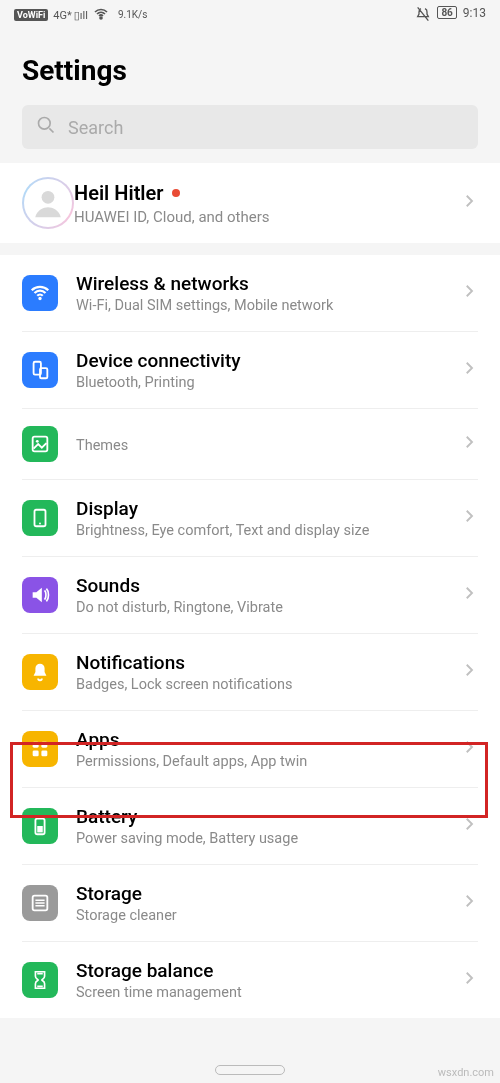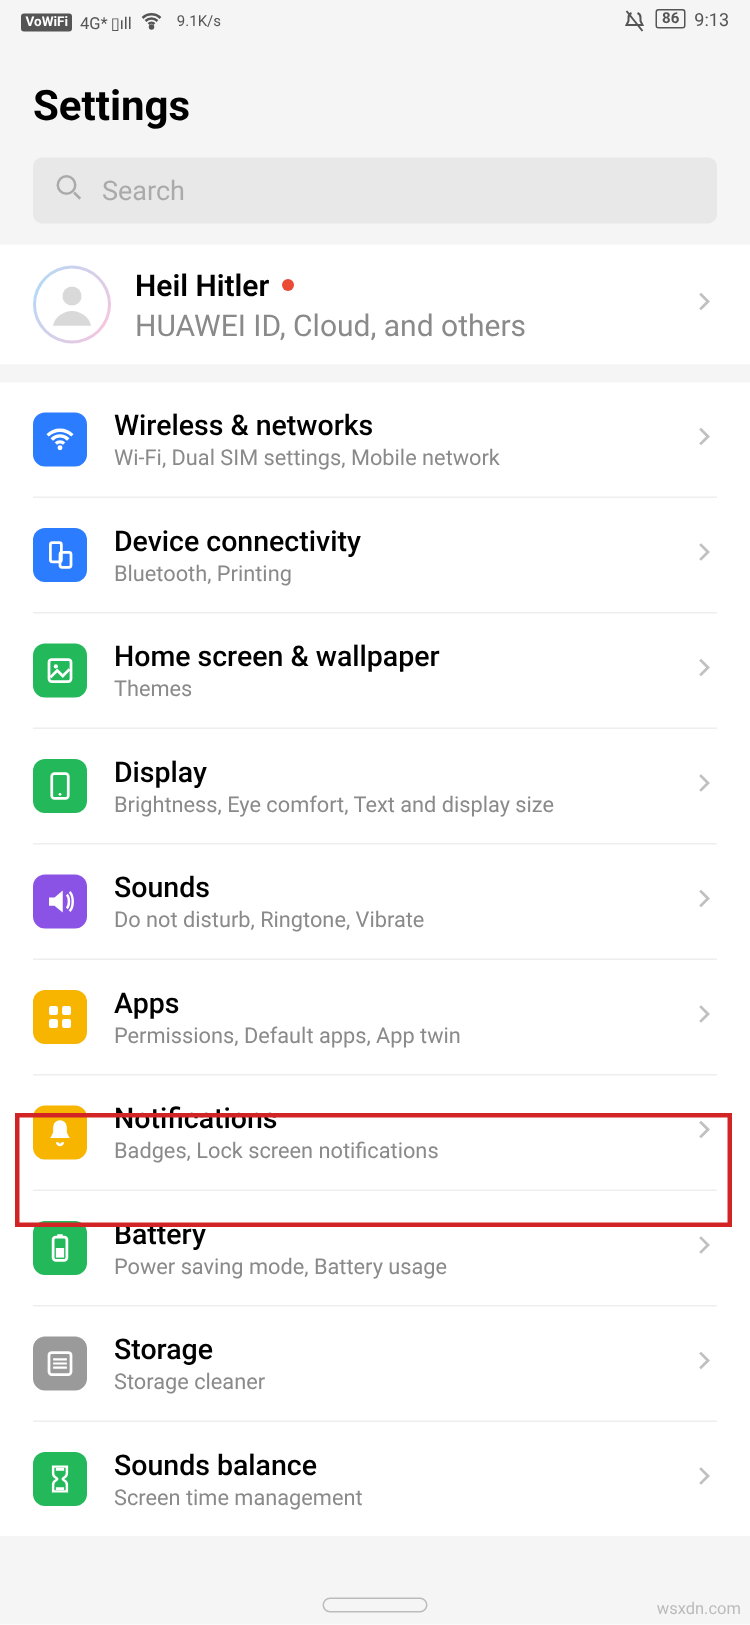--- a/index.html
+++ b/index.html
@@ -49,37 +49,37 @@
       padding: 0 14px;
       gap:12px;
     }
     .search-bar svg { width:20px; height:20px; stroke:#aaa; fill:none; stroke-width:2;}
     .search-placeholder { color:#aaa; font-size:18px; }
     .profile-section {
       background:#fff;
       display:flex;
       align-items:center;
       padding: 14px 22px;
-      gap:16px;
+      gap:0;
     }
     .avatar {
       width:52px; height:52px; border-radius:50%;
       background: conic-gradient(from 120deg, #f6c5dd, #b3d9f7, #f6c5dd);
       display:flex; align-items:center; justify-content:center;
       padding:2px;
     }
     .avatar-inner {
       width:100%; height:100%; background:#fff; border-radius:50%;
       display:flex; align-items:center; justify-content:center;
     }
     .avatar-inner svg { width:34px; height:34px; fill:#d9d9d9; }
     .profile-text { flex:1; }
     .profile-name { font-size:20px; font-weight:600; display:flex; align-items:center; gap:8px;}
     .red-dot { width:8px; height:8px; background:#e94b35; border-radius:50%; }
-    .profile-sub { font-size:20px; color:#8a8a8a; margin-top:3px; }
+    .profile-sub { font-size:15px; color:#8a8a8a; margin-top:3px; }
     .chevron { color:#c0c0c0; }
     .chevron svg { width:18px; height:18px; stroke:#c0c0c0; fill:none; stroke-width:2.5;}
     .gap { height:12px; background:#f5f5f5; }
     .list { background:#fff; padding:0 22px; }
     .item {
       display:flex;
       align-items:center;
       padding:17px 0;
       gap:18px;
       border-bottom:1px solid #eee;
@@ -214,21 +214,20 @@
   </div>
     <div class="item">
     <div class="icon-wrap" style="background:#23b85a">
       <svg viewBox="0 0 24 24">
           <rect x="4" y="4" width="16" height="16" rx="2" fill="none" stroke="#fff" stroke-width="2"></rect>
           <circle cx="9" cy="9" r="1.5" fill="#fff"></circle>
           <path d="M5 17l5-5 4 4 5-5" stroke="#fff" stroke-width="2" fill="none"></path>
         </svg>
     </div>
     <div class="item-text">
-      <div class="item-title">Home screen &amp; wallpaper</div>
       <div class="item-sub">Themes</div>
     </div>
     <span class="chevron"><svg viewBox="0 0 24 24">
           <path d="M9 5l7 7-7 7"></path>
         </svg></span>
   </div>
     <div class="item">
     <div class="icon-wrap" style="background:#23b85a">
       <svg viewBox="0 0 24 24">
           <rect x="6" y="3" width="12" height="18" rx="2" fill="none" stroke="#fff" stroke-width="2"></rect>
@@ -246,20 +245,35 @@
     <div class="item">
     <div class="icon-wrap" style="background:#8a53e6">
       <svg viewBox="0 0 24 24">
           <path d="M4 9v6h4l6 5V4L8 9H4z" fill="#fff"></path>
           <path d="M17 7c2 2 2 8 0 10M19 5c3 3 3 11 0 14" stroke="#fff" stroke-width="1.8" fill="none"></path>
         </svg>
     </div>
     <div class="item-text">
       <div class="item-title">Sounds</div>
       <div class="item-sub">Do not disturb, Ringtone, Vibrate</div>
+    </div>
+    <span class="chevron"><svg viewBox="0 0 24 24">
+          <path d="M9 5l7 7-7 7"></path>
+        </svg></span>
+  </div>
+    <div class="item">
+    <div class="icon-wrap" style="background:#f7b500">
+      <svg viewBox="0 0 24 24">
+          <path d="M12 3a5 5 0 0 1 5 5v4l2 4H5l2-4V8a5 5 0 0 1 5-5z" fill="#fff"></path>
+          <path d="M10 19a2 2 0 0 0 4 0" stroke="#fff" stroke-width="2" fill="none"></path>
+        </svg>
+    </div>
+    <div class="item-text">
+      <div class="item-title">Notifications</div>
+      <div class="item-sub">Badges, Lock screen notifications</div>
     </div>
     <span class="chevron"><svg viewBox="0 0 24 24">
           <path d="M9 5l7 7-7 7"></path>
         </svg></span>
   </div>
     <div class="item">
     <div class="icon-wrap" style="background:#f7b500">
       <svg viewBox="0 0 24 24">
           <rect x="4" y="4" width="6.5" height="6.5" rx="1.5" fill="#fff"></rect>
           <rect x="13.5" y="4" width="6.5" height="6.5" rx="1.5" fill="#fff"></rect>
@@ -269,35 +283,20 @@
     </div>
     <div class="item-text">
       <div class="item-title">Apps</div>
       <div class="item-sub">Permissions, Default apps, App twin</div>
     </div>
     <span class="chevron"><svg viewBox="0 0 24 24">
           <path d="M9 5l7 7-7 7"></path>
         </svg></span>
   </div>
     <div class="item">
-    <div class="icon-wrap" style="background:#f7b500">
-      <svg viewBox="0 0 24 24">
-          <path d="M12 3a5 5 0 0 1 5 5v4l2 4H5l2-4V8a5 5 0 0 1 5-5z" fill="#fff"></path>
-          <path d="M10 19a2 2 0 0 0 4 0" stroke="#fff" stroke-width="2" fill="none"></path>
-        </svg>
-    </div>
-    <div class="item-text">
-      <div class="item-title">Notifications</div>
-      <div class="item-sub">Badges, Lock screen notifications</div>
-    </div>
-    <span class="chevron"><svg viewBox="0 0 24 24">
-          <path d="M9 5l7 7-7 7"></path>
-        </svg></span>
-  </div>
-    <div class="item">
     <div class="icon-wrap" style="background:#23b85a">
       <svg viewBox="0 0 24 24">
           <rect x="7" y="4" width="10" height="17" rx="2" fill="none" stroke="#fff" stroke-width="2"></rect>
           <rect x="10" y="2" width="4" height="2" fill="#fff"></rect>
           <rect x="9" y="12" width="6" height="7" fill="#fff"></rect>
         </svg>
     </div>
     <div class="item-text">
       <div class="item-title">Battery</div>
       <div class="item-sub">Power saving mode, Battery usage</div>
@@ -322,21 +321,21 @@
         </svg></span>
   </div>
     <div class="item">
     <div class="icon-wrap" style="background:#23b85a">
       <svg viewBox="0 0 24 24">
           <path d="M7 3h10v5c0 3-3 3-3 4s3 1 3 4v5H7v-5c0-3 3-3 3-4s-3-1-3-4V3z" fill="none" stroke="#fff" stroke-width="1.8"></path>
           <path d="M9 5h6M9 19h6" stroke="#fff" stroke-width="2"></path>
         </svg>
     </div>
     <div class="item-text">
-      <div class="item-title">Sounds balance</div>
+      <div class="item-title">Storage balance</div>
       <div class="item-sub">Screen time management</div>
     </div>
     <span class="chevron"><svg viewBox="0 0 24 24">
           <path d="M9 5l7 7-7 7"></path>
         </svg></span>
   </div>
   </div>
 
 <div class="highlighted"></div>
 

